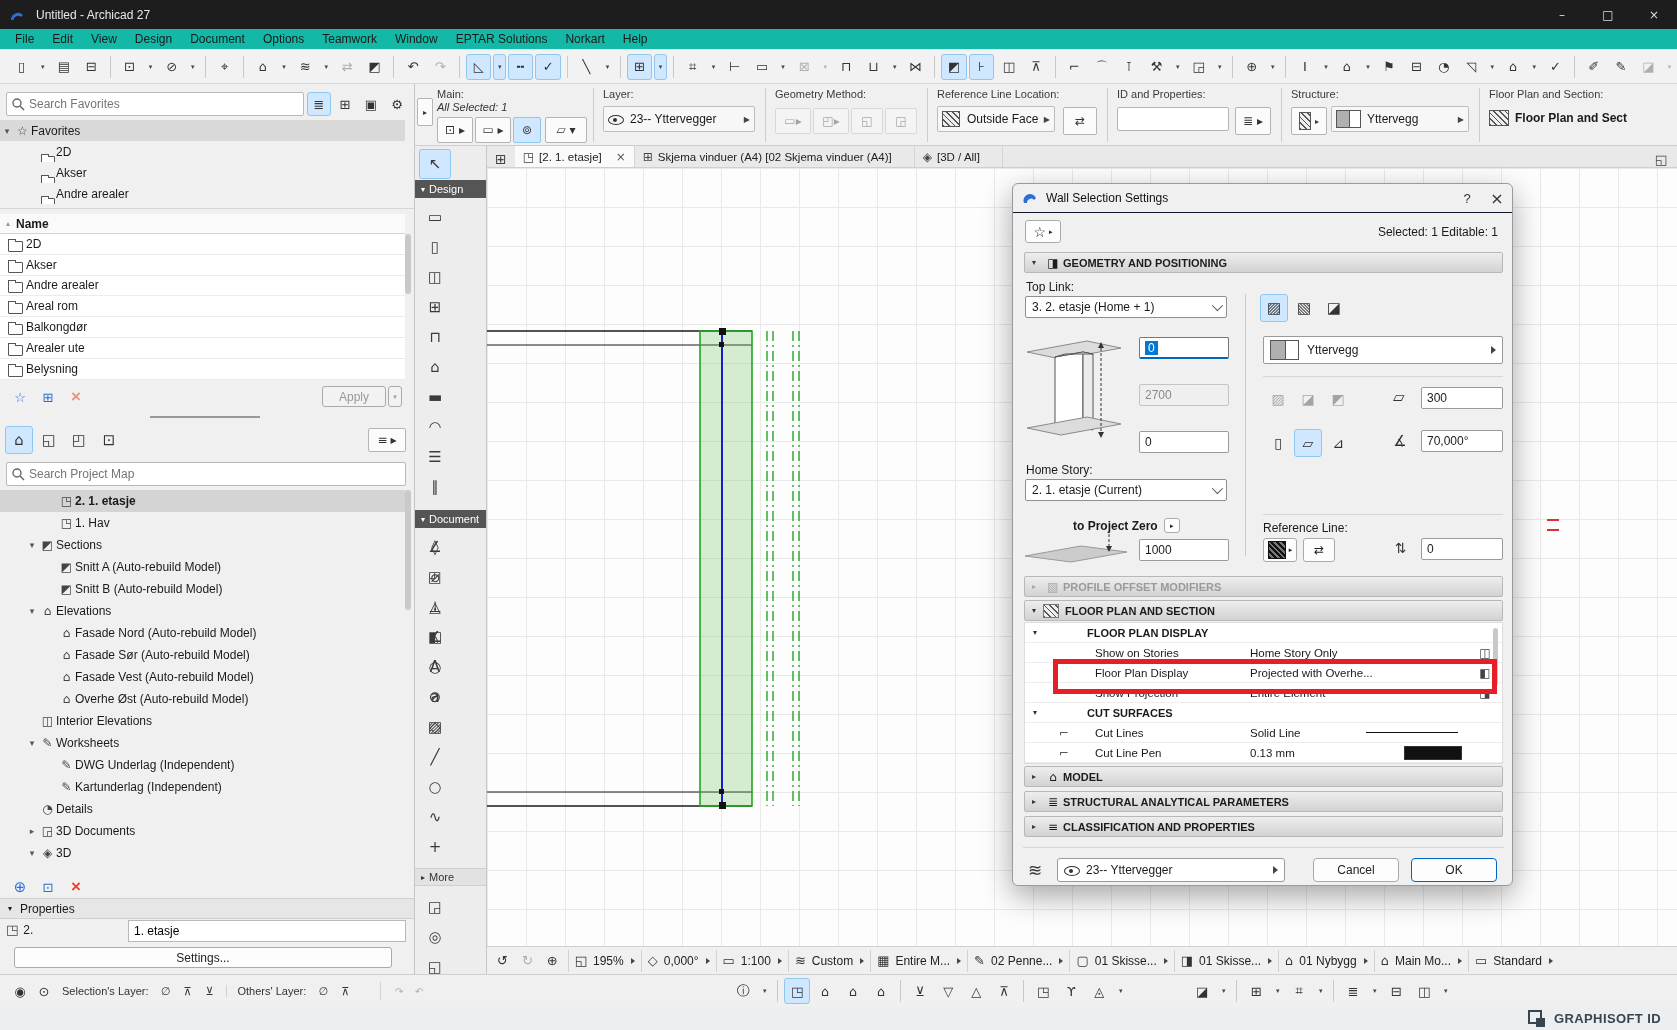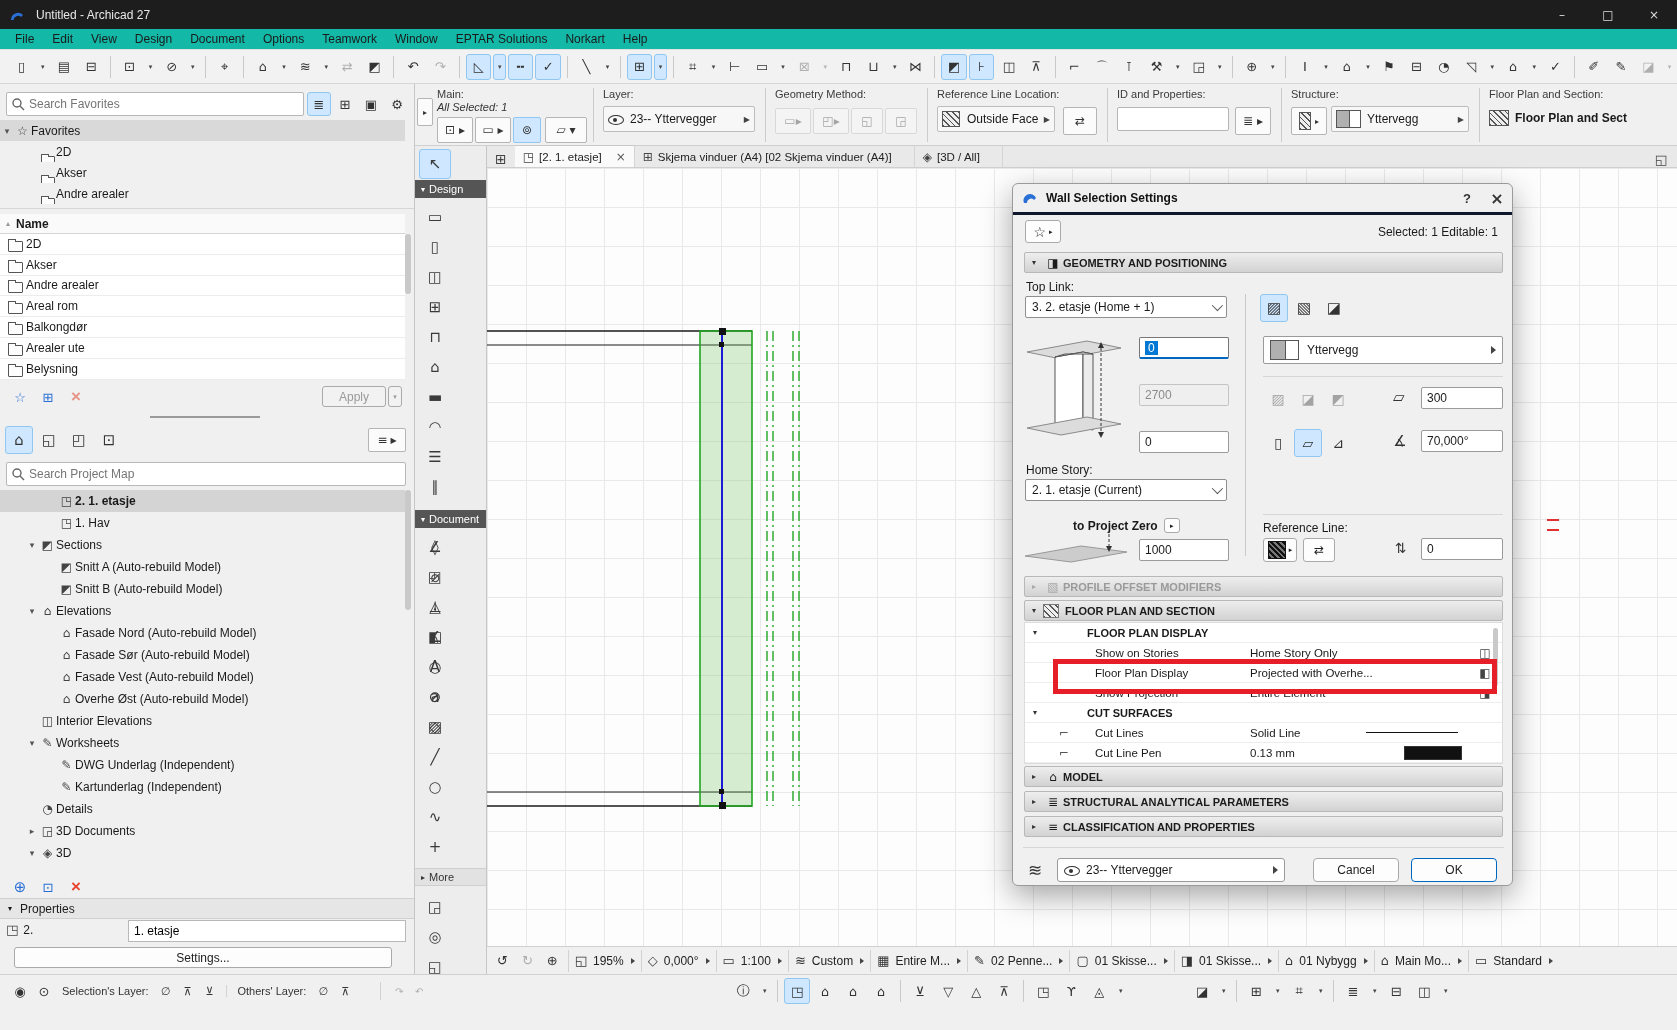--- a/index.html
+++ b/index.html
@@ -79,21 +79,21 @@
   
   .bottombar{left:0;top:974px;width:1677px;height:33px;background:#f0f0f0;border-top:1px solid #d0d0d0;display:flex;align-items:center;padding-left:8px;box-sizing:border-box;}
   .bb-label{font-size:11px;color:#333;margin:0 6px;white-space:nowrap;}
   .footer{left:0;top:1007px;width:1677px;height:23px;background:#eceef0;display:flex;align-items:center;justify-content:flex-end;padding-right:16px;box-sizing:border-box;}
   .gs-logo{position:relative;width:17px;height:17px;margin-right:9px;}
   .gs-logo::before{content:"";position:absolute;left:0;top:0;width:10px;height:10px;border:2px solid #36454f;}
   .gs-logo::after{content:"";position:absolutel;position:absolute;right:0;bottom:0;width:9px;height:9px;background:#36454f;}
   .brand{font-size:13px;font-weight:bold;color:#36454f;letter-spacing:.4px;}
   
   .dialog{left:1012px;top:183px;width:501px;height:703px;background:#f0f0f0;border:1px solid #9a9a9a;border-radius:6px;box-shadow:0 10px 30px rgba(0,0,0,.35);z-index:40;box-sizing:border-box;}
-  .dlg-title{position:absolute;left:0;top:0;width:100%;height:28px;display:flex;align-items:center;border-bottom:3px solid #0f172a;font-weight:bold;}
+  .dlg-title{position:absolute;left:0;top:0;width:100%;height:28px;display:flex;align-items:center;border-bottom:1px solid #0f172a;}
   .dlg-title .t{margin-left:8px;font-size:12px;color:#111;}
   .dlg-btn{width:30px;height:24px;display:flex;align-items:center;justify-content:center;color:#333;font-size:13px;}
   .sec-bar{position:absolute;left:11px;width:479px;height:21px;background:linear-gradient(#eeeeee,#d2d2d2);border:1px solid #b8b8b8;border-radius:2px;display:flex;align-items:center;font-size:11px;font-weight:bold;color:#1c1c1c;box-sizing:border-box;}
   .sec-bar .c{font-size:8px;width:18px;text-align:center;color:#333;}
   .sec-bar .ic{font-size:12px;width:20px;text-align:center;font-weight:normal;}
   .sec-bar.gray{color:#9a9a9a;}
   .sec-bar.gray .c,.sec-bar.gray .ic{color:#a8a8a8;}
   .dselect{position:absolute;height:22px;background:#fff;border:1px solid #8f8f8f;border-radius:2px;display:flex;align-items:center;padding:0 6px;font-size:12px;box-sizing:border-box;white-space:nowrap;}
   .dselect::after{content:"";margin-left:auto;width:7px;height:7px;border-right:1.5px solid #555;border-bottom:1.5px solid #555;transform:rotate(45deg) translateY(-2px);}
   .dinput{position:absolute;height:22px;background:#fff;border:1px solid #9a9a9a;border-radius:2px;display:flex;align-items:center;padding:0 5px;font-size:12px;box-sizing:border-box;}
@@ -1070,20 +1070,24 @@
         </span>
         <span class="tbi glyph-f">
           <span>◫</span>
         </span>
         <span class="tbi glyph-f dd">
           <span>▾</span>
         </span>
       </span>
   </div>
 
+  <div class="abs footer">
+    <span class="gs-logo"></span>
+    <span class="brand">GRAPHISOFT ID</span>
+  </div>
 
   <div class="abs dialog">
     <div class="dlg-title">
       <svg width="16" height="16" style="margin-left:9px;">
           <path d="M2 13 A6.5 6.5 0 0 1 14 8 L12 10 A4 4 0 0 0 5 13 Z" fill="#2a6fd6"></path>
         </svg>
       <span class="t">Wall Selection Settings</span>
       <div style="margin-left:auto;display:flex;">
         <div class="dlg-btn">?</div>
         <div class="dlg-btn glyph-f" style="font-size:16px;">×</div>

